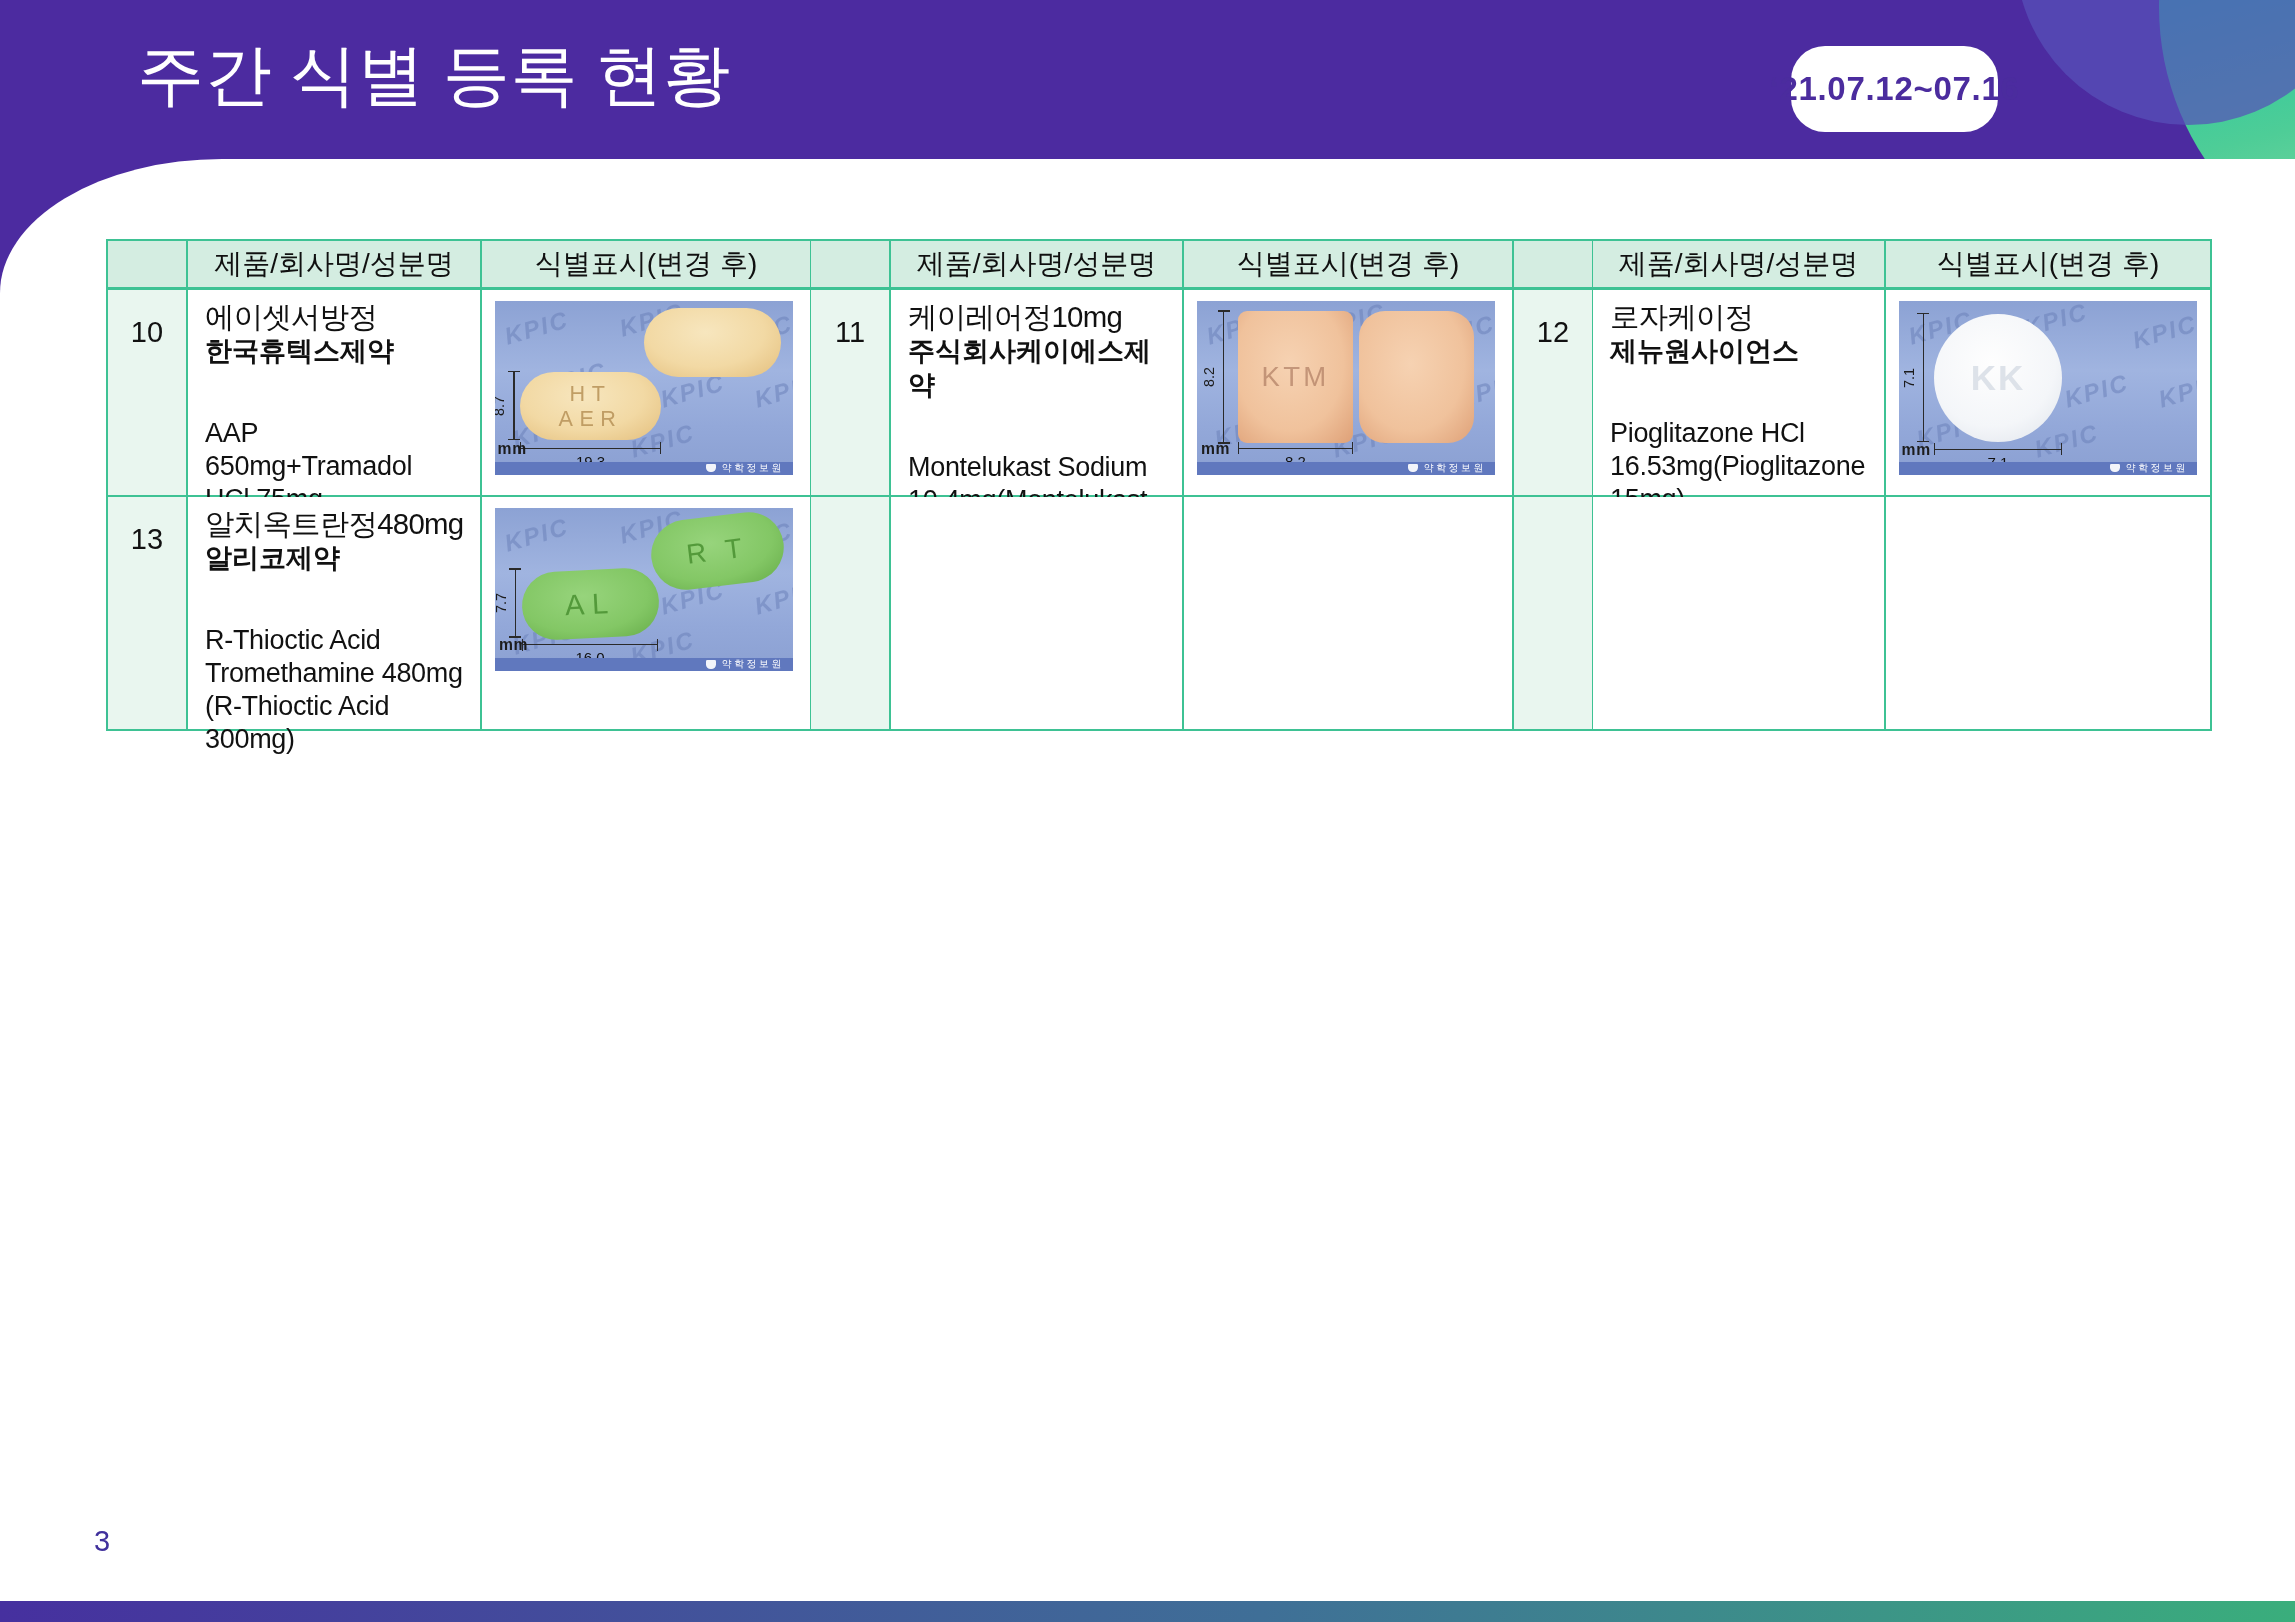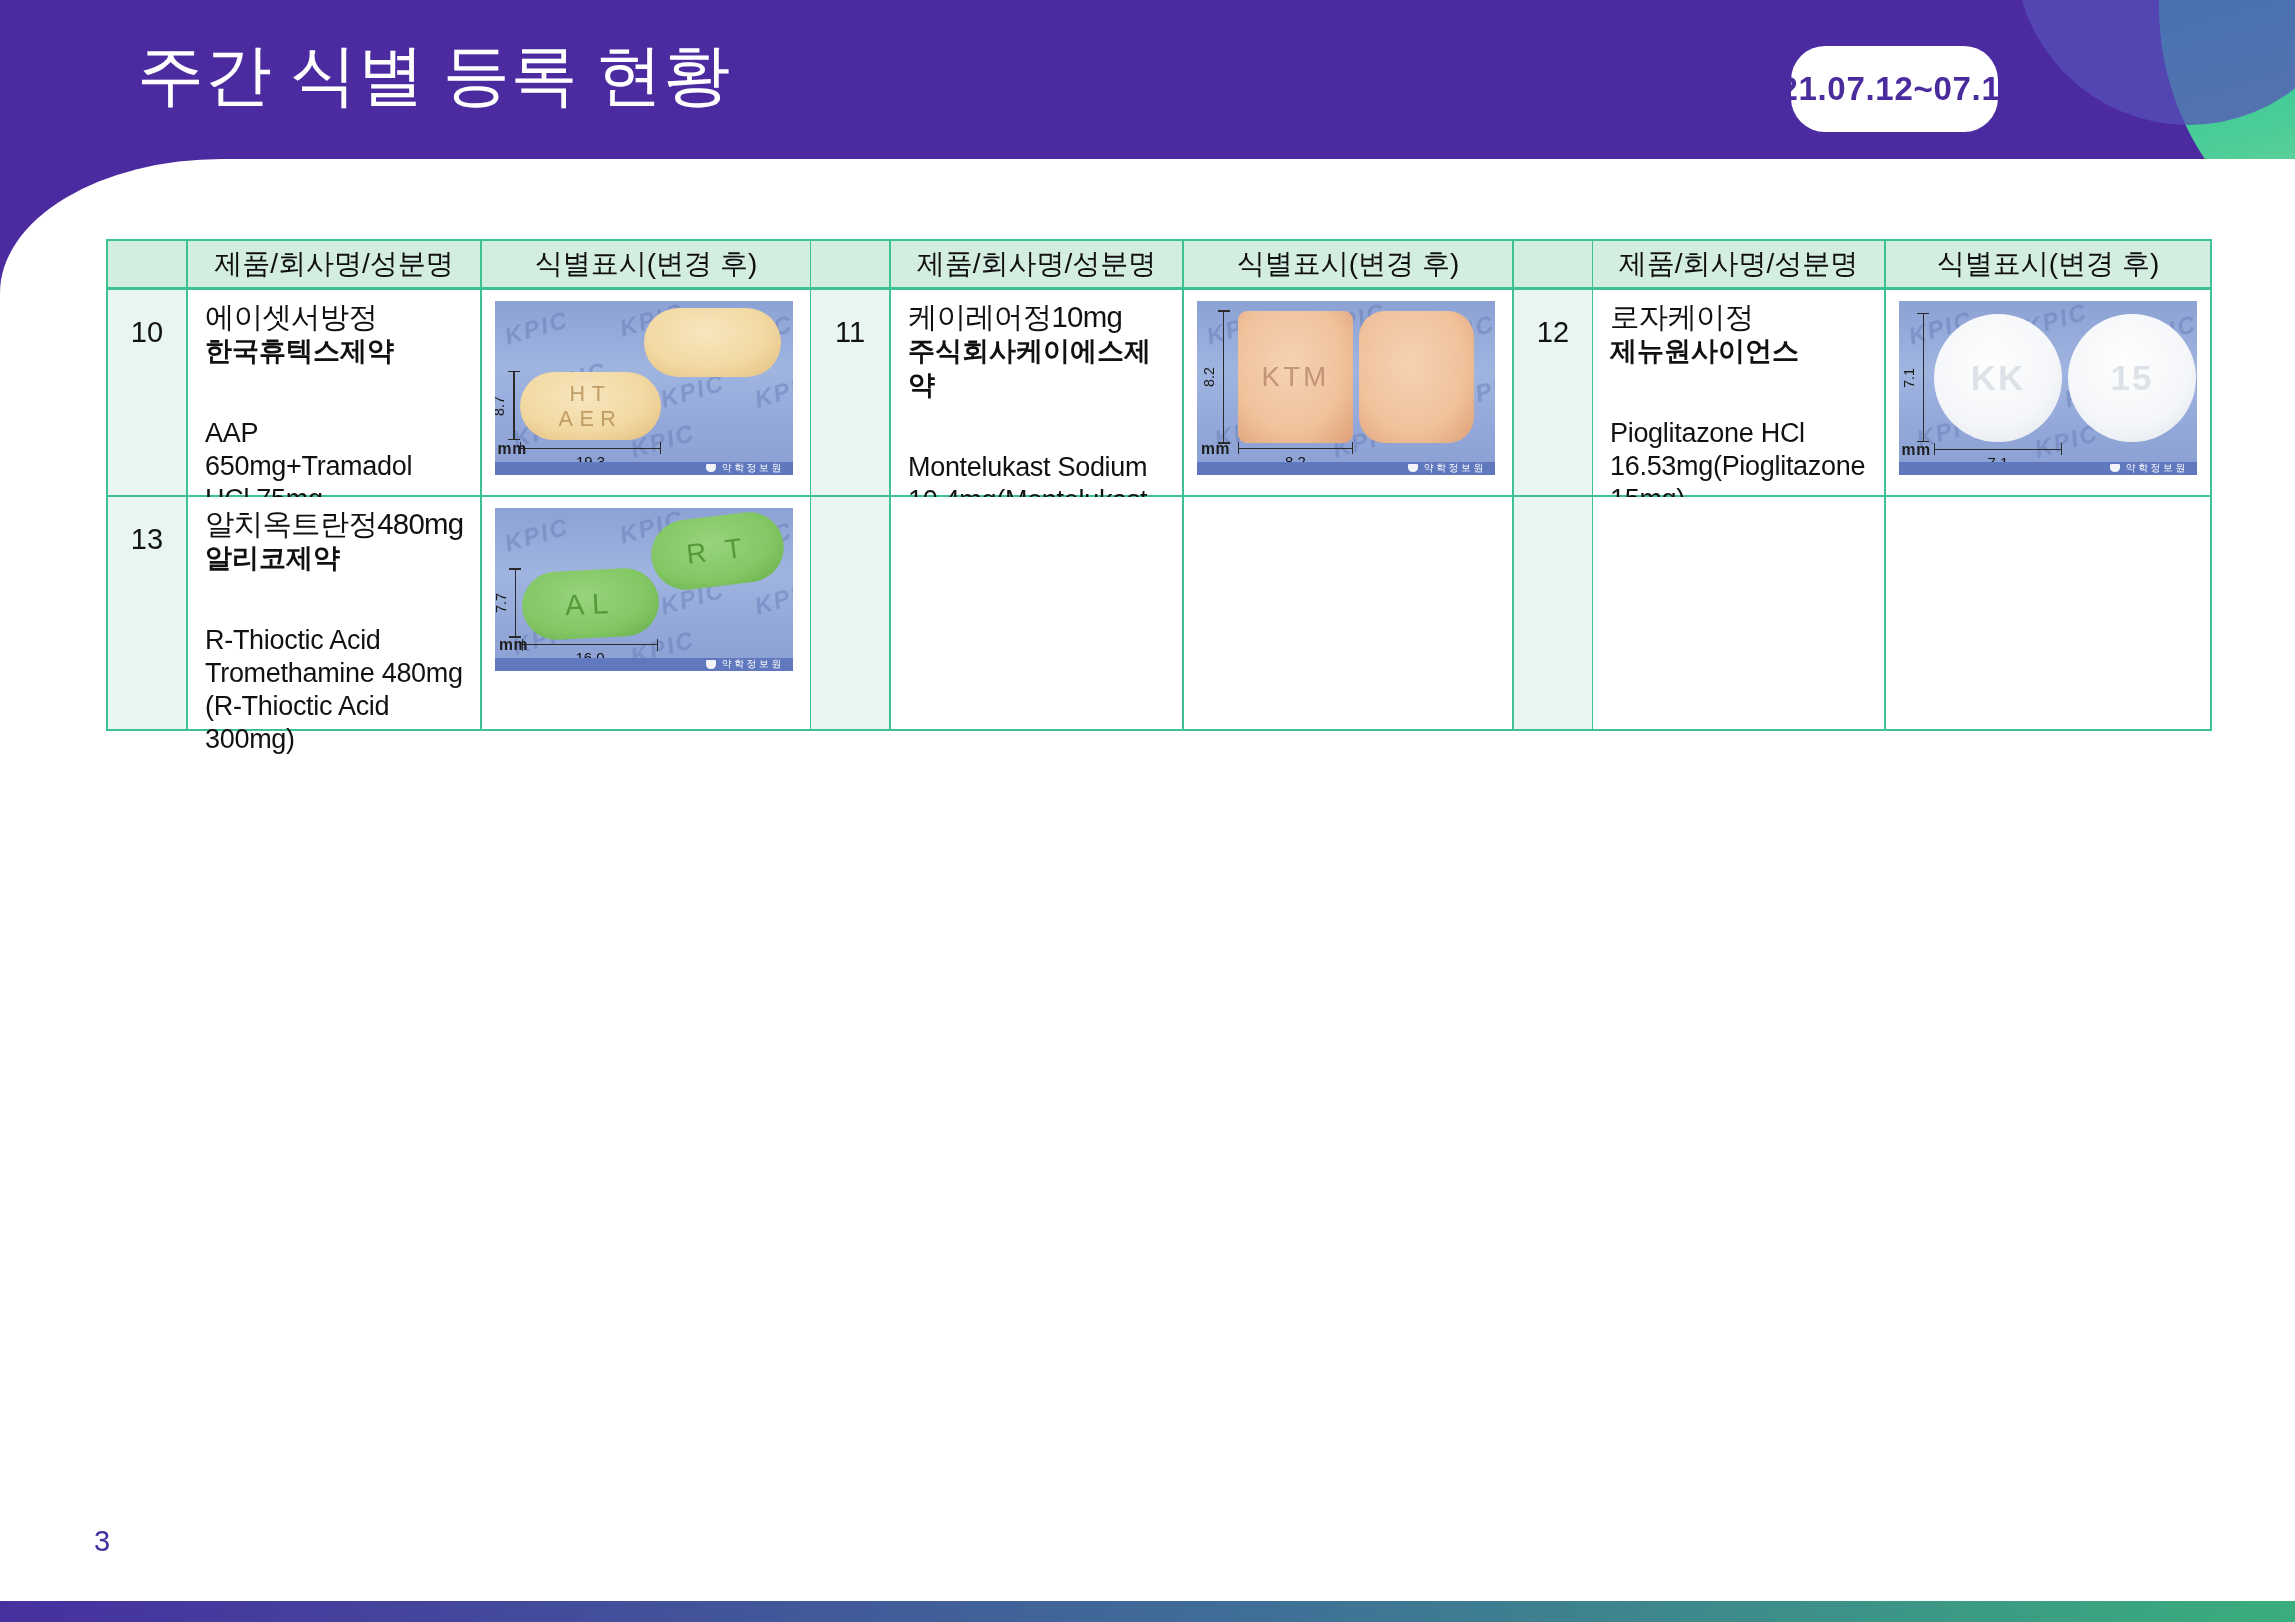--- a/index.html
+++ b/index.html
@@ -224,23 +224,20 @@
         <span class="wm">KPIC</span>
         <span class="wm">KPIC</span>
         <span class="wm">KPIC</span>
         <span class="wm">KPIC</span>
         <span class="wm">KPIC</span>
         <span class="wm">KPIC</span>
         <span class="wm">KPIC</span>
         <div class="pill pill1">
           <span class="imp">KK</span>
         </div>
-        <div class="pill pill2">
-          <span class="imp">15</span>
-        </div>
         <div class="vruler">
           <span class="vlabel">7.1</span>
         </div>
         <div class="hruler">
           <span class="hlabel">7.1</span>
         </div>
         <span class="mm">mm</span>
         <div class="src-bar">
           <span class="src-logo"></span>
           <span class="src-text">약학정보원</span>

